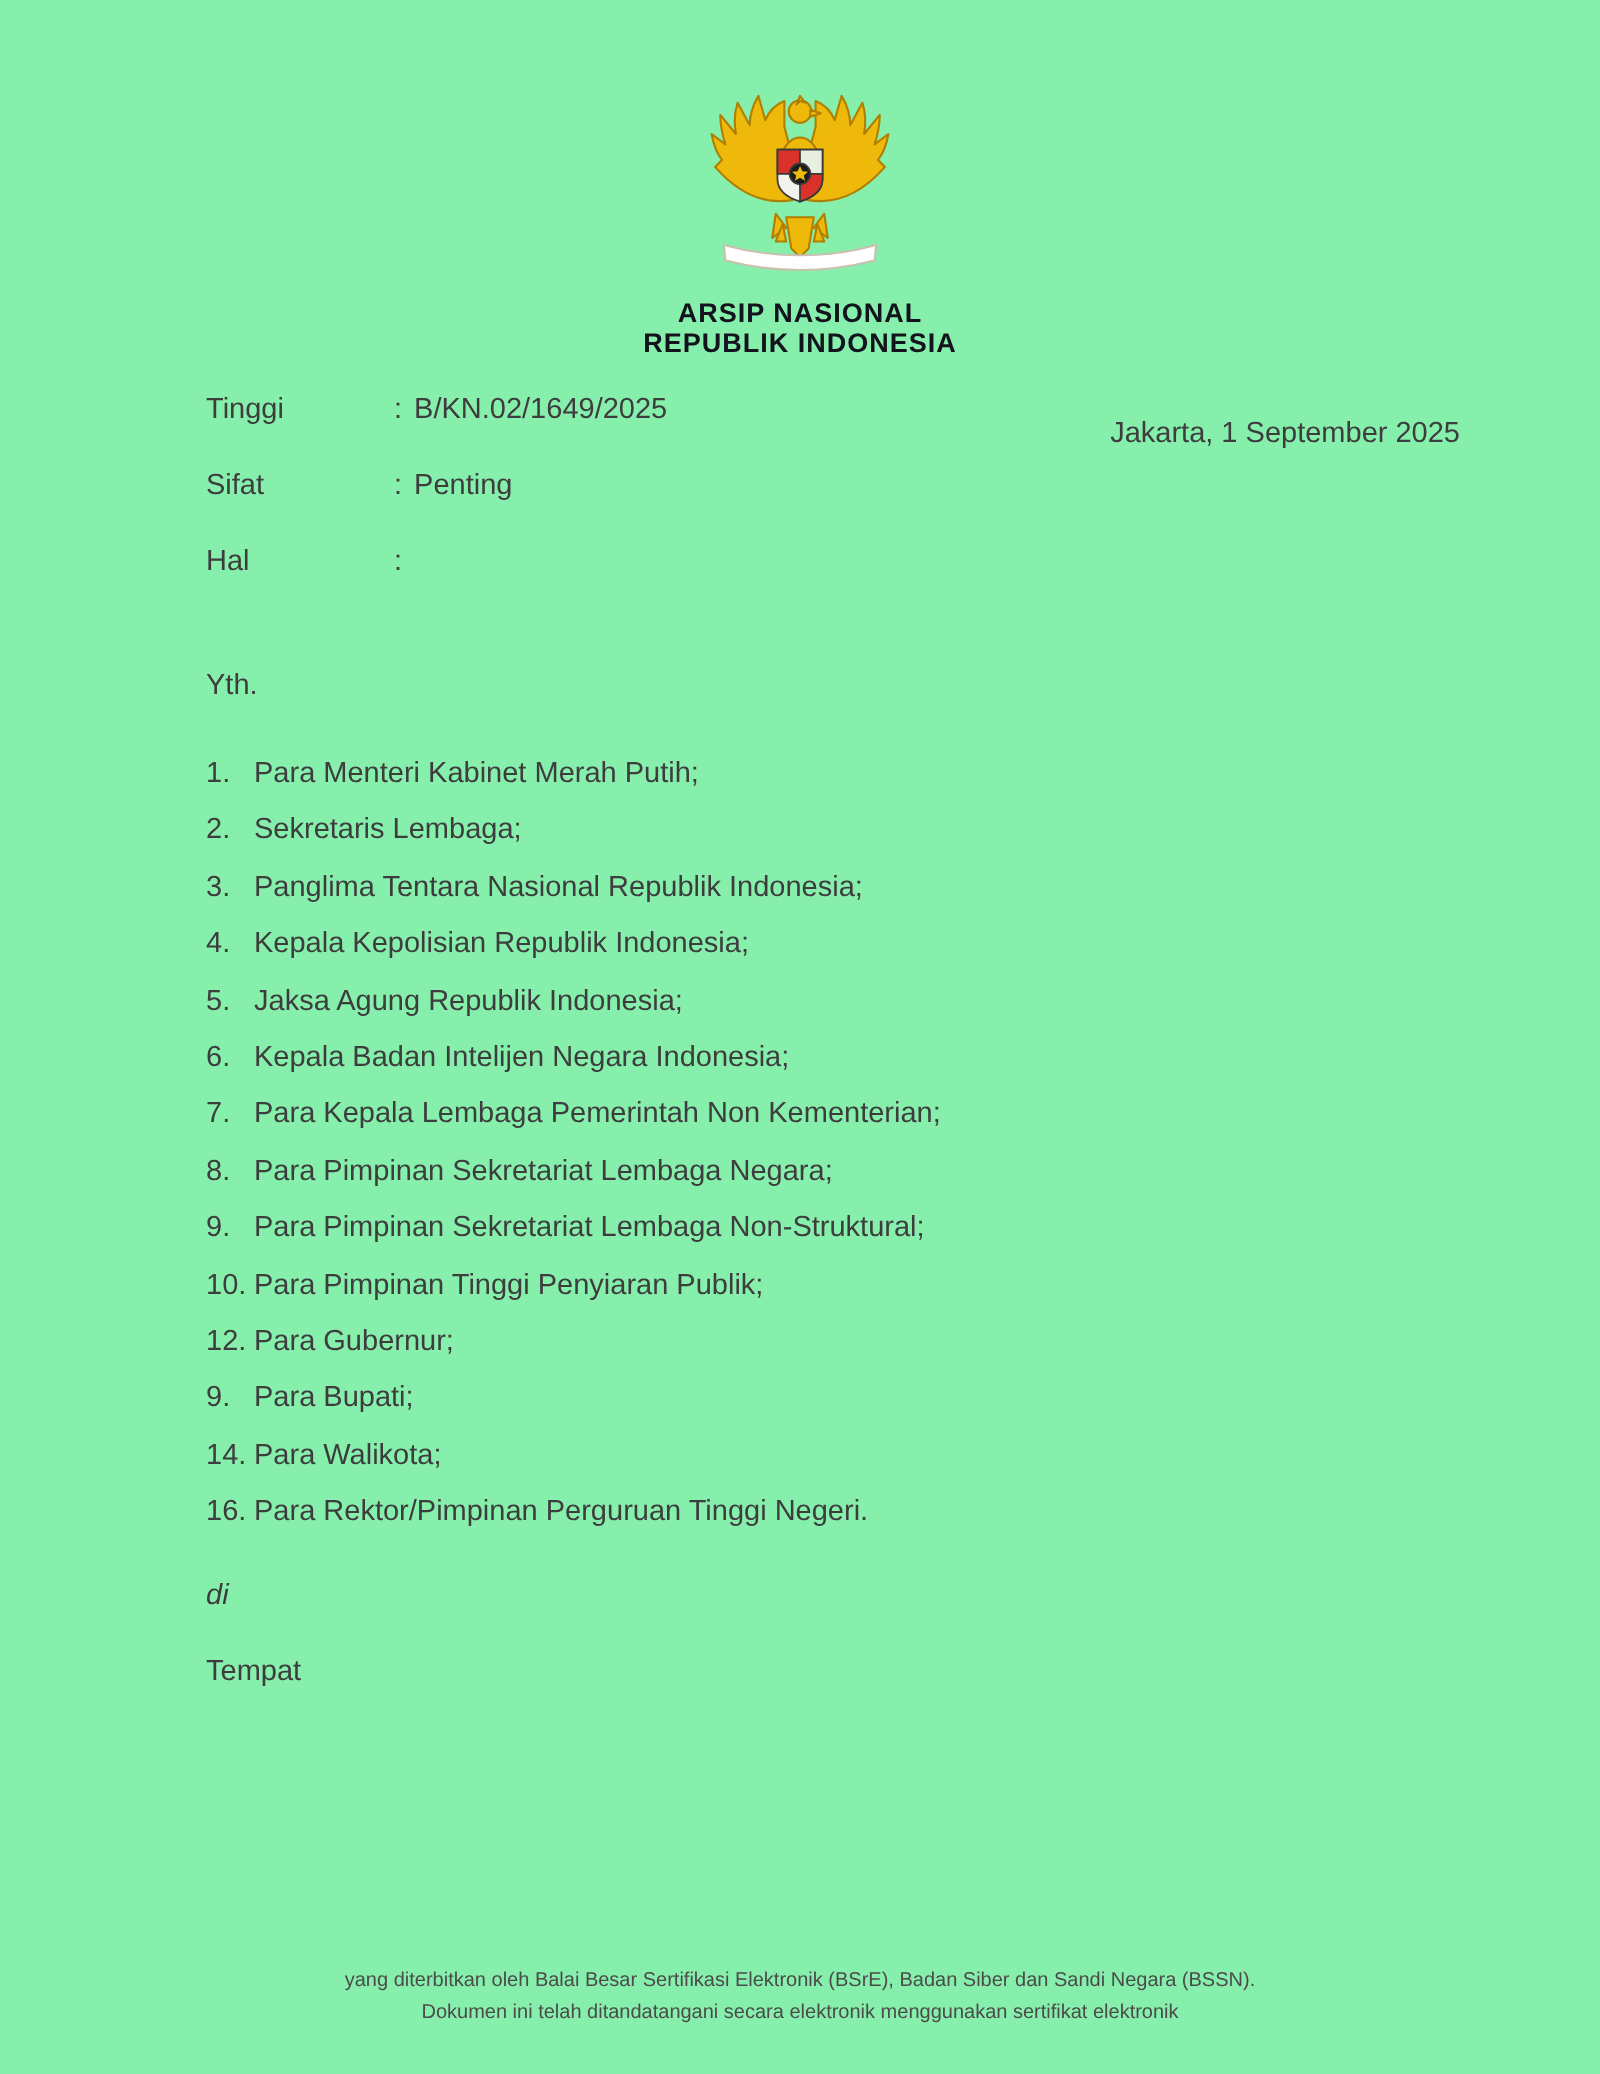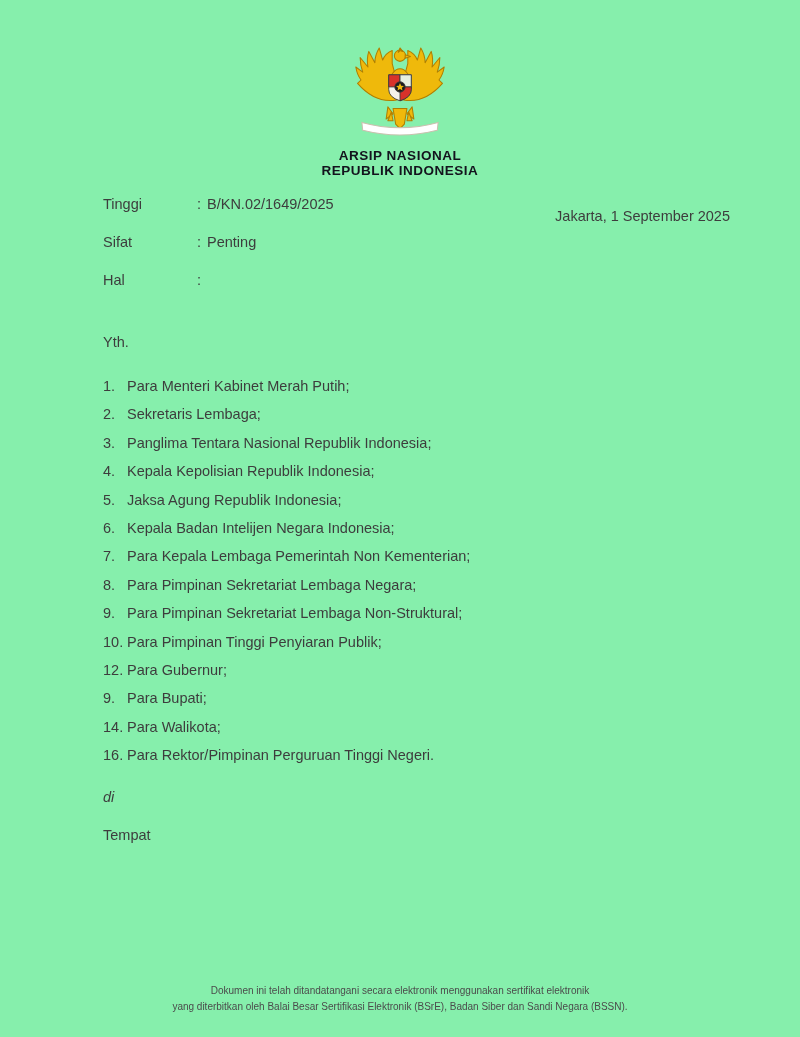--- a/index.html
+++ b/index.html
@@ -198,17 +198,17 @@
         <li class="recipient-row">
           <span class="num">16.</span>
           <span class="rec-text">Para Rektor/Pimpinan Perguruan Tinggi Negeri.</span>
         </li>
       </ol>
     <div class="loc-intro">di</div>
     <div class="loc">Tempat</div>
   </section>
 
   <footer class="footer">
+    <div>yang diterbitkan oleh Balai Besar Sertifikasi Elektronik (BSrE), Badan Siber dan Sandi Negara (BSSN).</div>
     <div>Dokumen ini telah ditandatangani secara elektronik menggunakan sertifikat elektronik</div>
-    <div>yang diterbitkan oleh Balai Besar Sertifikasi Elektronik (BSrE), Badan Siber dan Sandi Negara (BSSN).</div>
   </footer>
 
 </div>
 
 </body></html>

